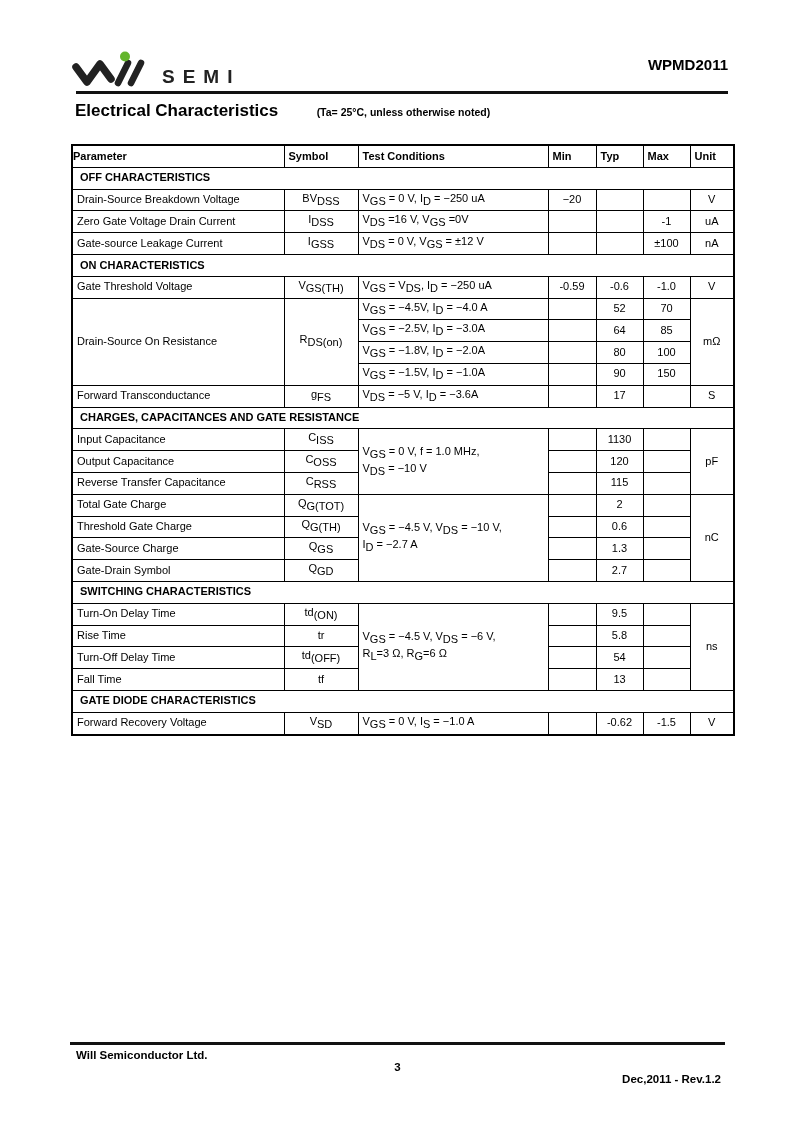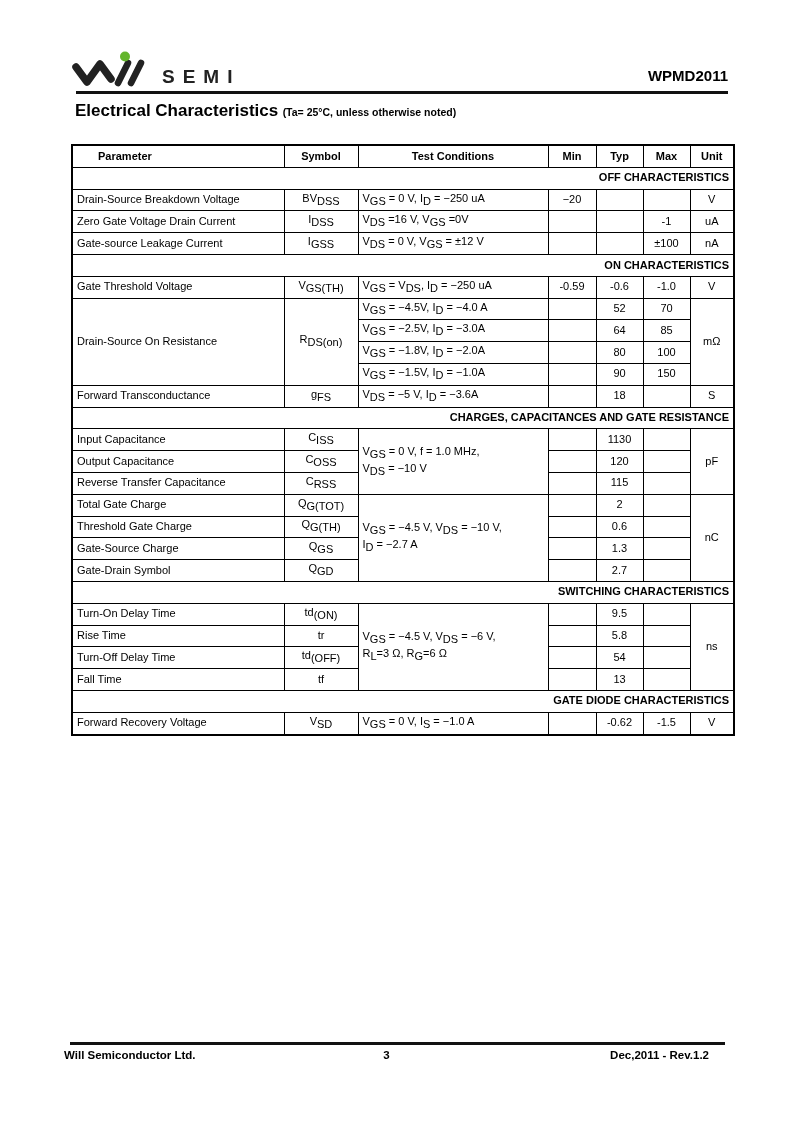--- a/index.html
+++ b/index.html
@@ -5,48 +5,48 @@
   html,body{margin:0;padding:0;background:#ffffff;}
   body{
     width:800px;height:1132px;position:relative;overflow:hidden;
     font-family:"Liberation Sans", sans-serif;color:#000;
   }
   .abs{position:absolute;}
 
   
   .logo-wrap{left:72px;top:50px;width:400px;height:44px;display:flex;align-items:center;}
   .semi-text{font-weight:bold;font-size:19px;letter-spacing:8px;color:#222;margin-left:12px;margin-top:10px;}
-  .part-number{right:72px;top:67px;font-size:15px;font-weight:bold;color:#000;}
+  .part-number{right:72px;top:56px;font-size:15px;font-weight:bold;color:#000;}
   .header-rule{left:76px;top:91px;width:652px;height:3px;background:#111;}
   .title-line{left:75px;top:101px;white-space:nowrap;}
   .page-title{font-size:17px;font-weight:bold;}
-  .title-note{font-size:10.5px;font-weight:bold;}
+  .title-note{font-size:10.5px;font-weight:bold;margin-left:34px;}
 
   
   table.spec{
     border-collapse:collapse;table-layout:fixed;
     position:absolute;left:71px;top:144px;width:662px;
   }
   table.spec td{
     border:1px solid #000;height:20.8px;padding:0 4px;
     font-size:11px;line-height:1.25;overflow:hidden;vertical-align:middle;
   }
   table.spec{border:2px solid #000;}
-  tr.head-row td{font-weight:bold;text-align:center;}
-  tr.head-row td.l{text-align:left;padding-left:25px;}
-  tr.section-row td{font-weight:bold;text-align:right;padding-left:7px;}
+  tr.head-row td{font-weight:bold;text-align:left;}
+  tr.head-row td.l{text-align:left;padding-left:0;}
+  tr.section-row td{font-weight:bold;text-align:left;padding-left:7px;}
   td.l{text-align:left;padding-left:8px;}
   td.c{text-align:center;}
   td.vtop{vertical-align:top;padding-top:2px;}
   td.cond{padding-right:2px;}
   sub{font-size:11px;}
 
   
   .footer-rule{left:70px;top:1042px;width:655px;height:3px;background:#111;}
-  .footer-row{left:58px;top:1049px;width:655px;display:flex;font-size:11.5px;font-weight:bold;}
+  .footer-row{left:70px;top:1049px;width:655px;display:flex;font-size:11.5px;font-weight:bold;flex-direction:column;}
   .footer-left{flex:1;text-align:left;padding-left:6px;}
   .footer-center{flex:1;text-align:center;}
   .footer-right{flex:1;text-align:right;padding-right:4px;}
 </style>
 </head>
 <body>
 
 <div class="abs logo-wrap">
   <svg width="78" height="42" viewBox="0 0 78 42">
     <path d="M4 16 L15 31 L28 13 L39 28" fill="none" stroke="#222" stroke-width="7.5" stroke-linecap="round" stroke-linejoin="round"></path>
@@ -151,21 +151,21 @@
         <td class="l cond">V<sub>GS</sub> = −1.5V, I<sub>D</sub> = −1.0A</td>
         <td class="c"></td>
         <td class="c">90</td>
         <td class="c">150</td>
       </tr>
       <tr>
         <td class="l">Forward Transconductance</td>
         <td class="c">g<sub>FS</sub></td>
         <td class="l cond">V<sub>DS</sub> = −5 V, I<sub>D</sub> = −3.6A</td>
         <td class="c"></td>
-        <td class="c">18</td>
+        <td class="c">17</td>
         <td class="c"></td>
         <td class="c">S</td>
       </tr>
       <tr class="section-row">
         <td class="" colspan="7">CHARGES, CAPACITANCES AND GATE RESISTANCE</td>
       </tr>
       <tr>
         <td class="l">Input Capacitance</td>
         <td class="c">C<sub>ISS</sub></td>
         <td class="l cond vtop" rowspan="3">V<sub>GS</sub> = 0 V, f = 1.0 MHz,<br>V<sub>DS</sub> = −10 V</td>

